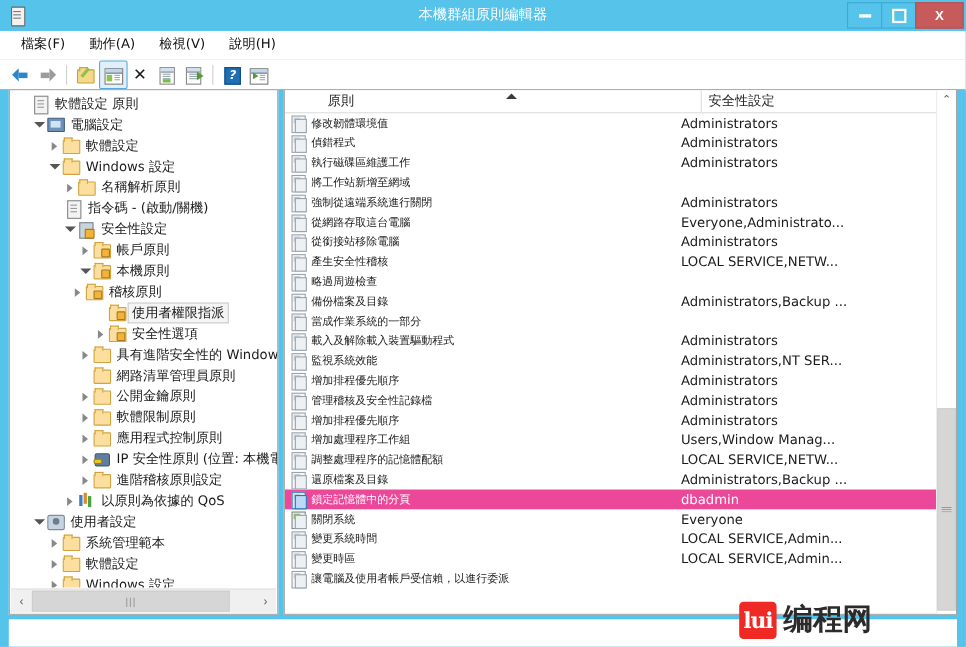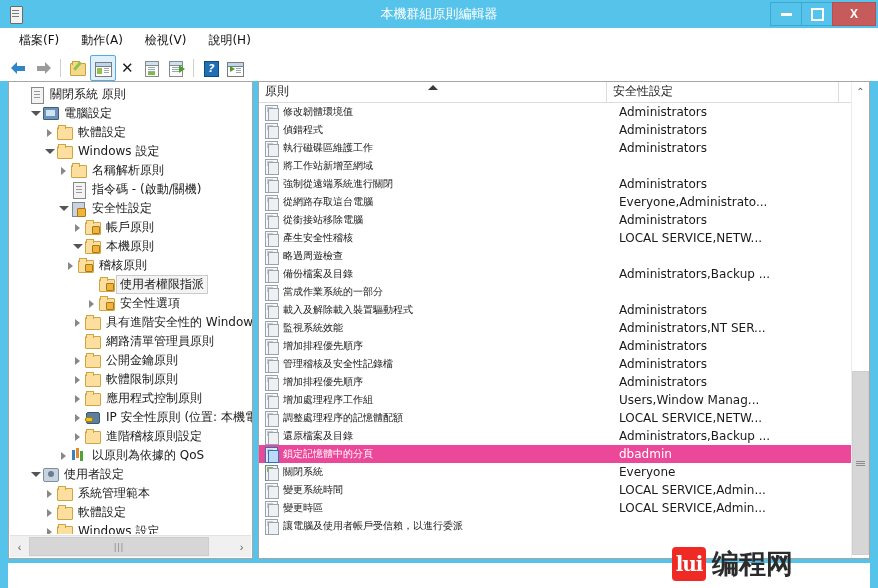--- a/index.html
+++ b/index.html
@@ -146,21 +146,21 @@
   .lvheader{
     height:20px;display:flex;background:#ffffff;border-bottom:1px solid #dcdcdc;
     position:relative;
   }
   .lvh{
     box-sizing:border-box;
     border-right:1px solid #dcdcdc;
     padding-left:6px;line-height:19px;font-size:12px;color:#222;
     font-family:"DejaVu Sans",sans-serif;position:relative;
   }
-  .lvh.c1{width:348px;}
+  .lvh.c1{width:348px;margin-left:33px;}
   .lvh.c2{width:232px;}
   .lvh .sortarr{position:absolute;left:50%;top:3px;margin-left:-5px;width:0;height:0;border-left:5px solid transparent;border-right:5px solid transparent;border-bottom:5px solid #3a3a3a;}
   .lvbody{position:absolute;left:0;top:21px;right:17px;bottom:0;overflow:hidden;}
   .lvrow{height:18px;display:flex;align-items:center;white-space:nowrap;}
   .lvrow.sel{background:#ec4899;color:#ffffff;}
   .lvrow .ricon{width:20px;flex:none;height:15px;position:relative;margin-left:4px;}
   .lvrow .ricon .pg{position:absolute;left:2px;top:0;width:11px;height:14px;background:#f7f7f7;border:1px solid #9aa3ab;}
   .lvrow .ricon .pg:after{content:"";position:absolute;left:1px;top:1px;width:6px;height:5px;background:#c3ccd4;}
   .lvrow .ricon .pg2{position:absolute;left:5px;top:3px;width:9px;height:11px;background:#eef1f4;border:1px solid #9aa3ab;}
   .lvrow.sel .ricon .pg{background:#dceafb;border-color:#2f72b8;}
@@ -299,21 +299,21 @@
 
   <div class="leftpane">
     <div class="tree" id="tree-container">
         <div class="tnode" style="padding-left: 6px;">
           <span class="exp "></span>
           <span class="ti">
             <i class="scr">
               <i class="ln"></i>
             </i>
           </span>
-          <span class="lbl">關閉系統 原則</span>
+          <span class="lbl">軟體設定 原則</span>
         </div>
         <div class="tnode" style="padding-left: 20px;">
           <span class="exp open"></span>
           <span class="ti">
             <i class="pc"></i>
           </span>
           <span class="lbl">電腦設定</span>
         </div>
         <div class="tnode" style="padding-left: 34px;">
           <span class="exp closed"></span>
@@ -329,21 +329,21 @@
           </span>
           <span class="lbl">Windows 設定</span>
         </div>
         <div class="tnode" style="padding-left: 48px;">
           <span class="exp closed"></span>
           <span class="ti">
             <i class="f"></i>
           </span>
           <span class="lbl">名稱解析原則</span>
         </div>
-        <div class="tnode" style="padding-left: 48px;">
+        <div class="tnode" style="padding-left: 36px;">
           <span class="exp "></span>
           <span class="ti">
             <i class="scr">
               <i class="ln"></i>
             </i>
           </span>
           <span class="lbl">指令碼 - (啟動/關機)</span>
         </div>
         <div class="tnode" style="padding-left: 48px;">
           <span class="exp open"></span>

